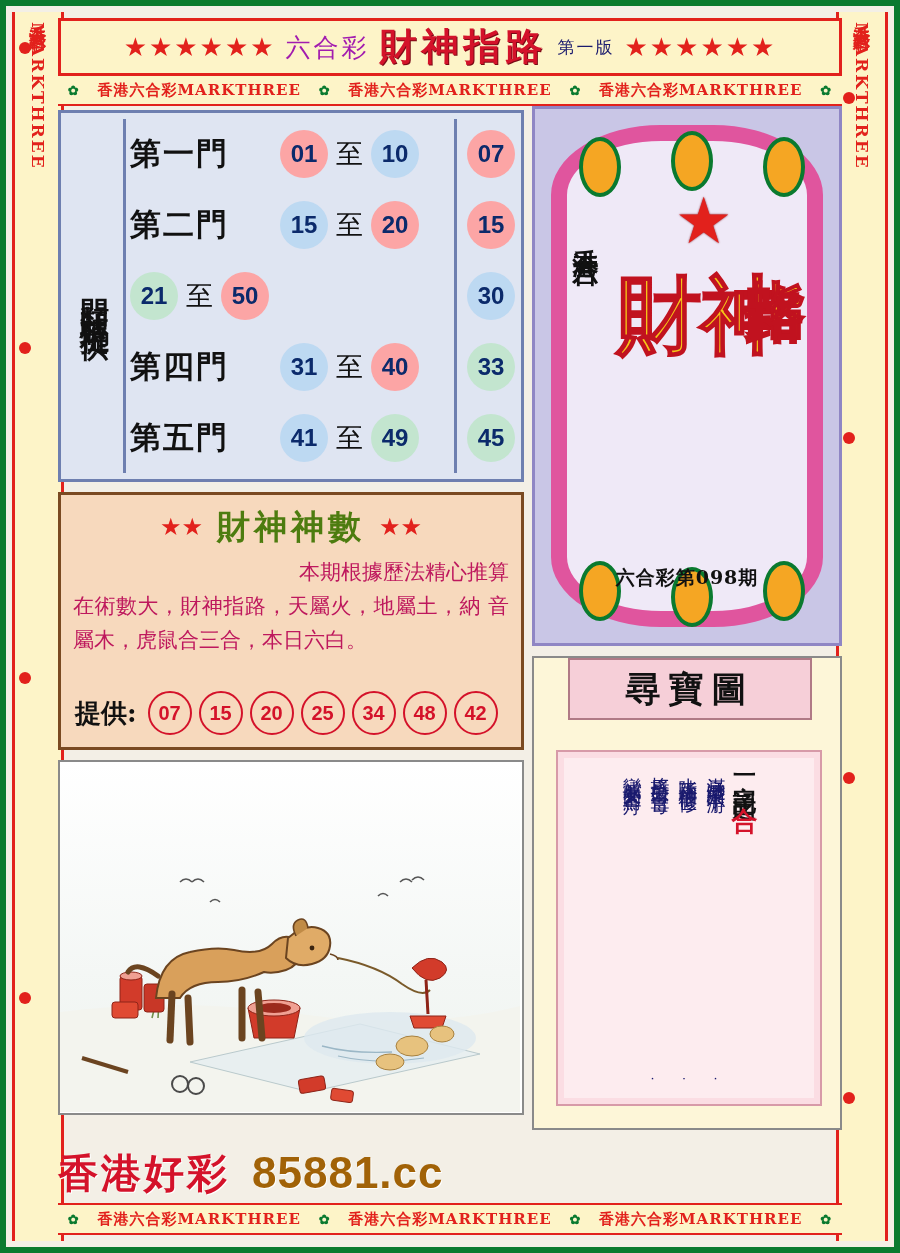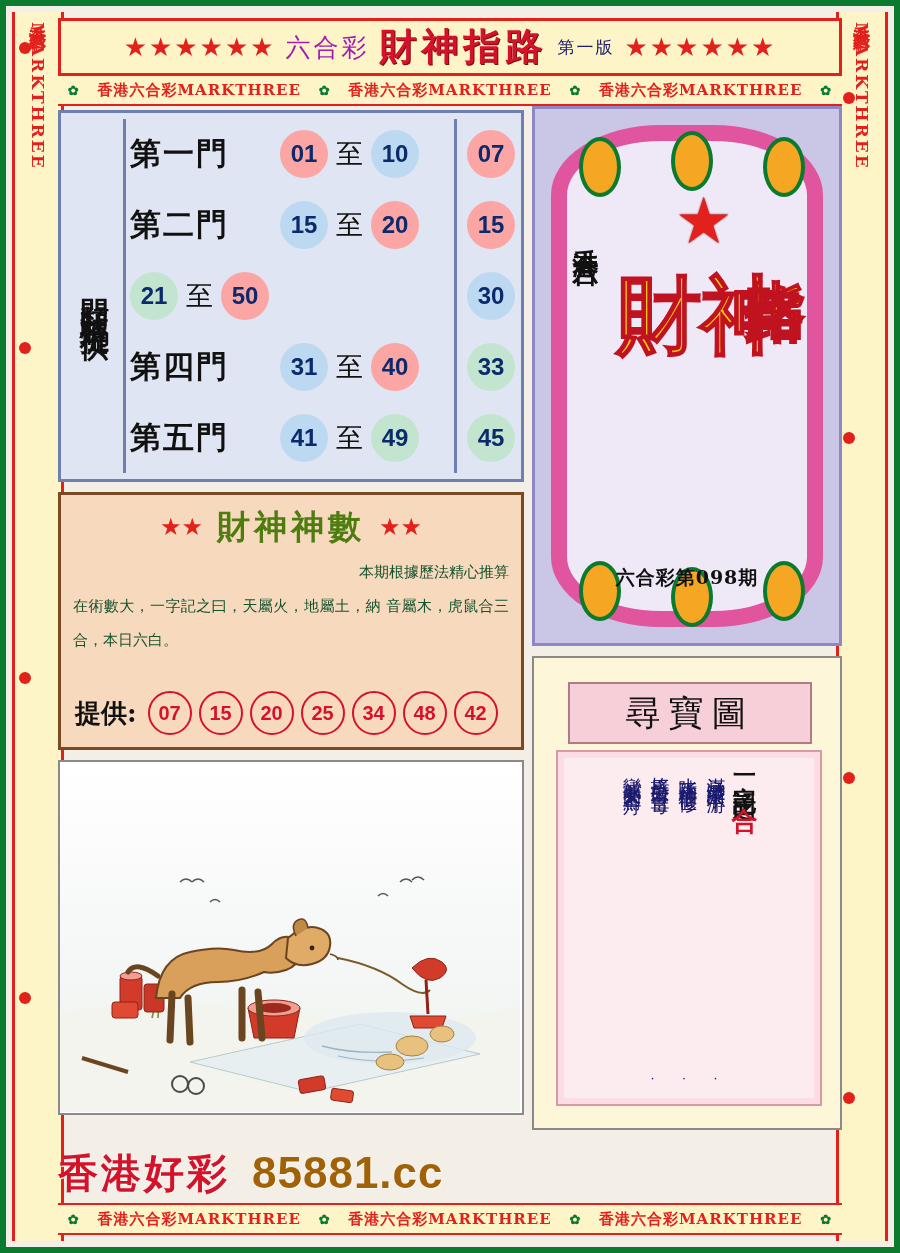--- a/index.html
+++ b/index.html
@@ -120,21 +120,21 @@
     position:relative;
   }
   .shen-head{display:flex;align-items:center;justify-content:center;gap:14px;height:48px;}
   .shen-head .st{color:#e2211c;font-size:24px;}
   .shen-title{
     font-size:33px;font-weight:bold;color:#4d7c0f;
     font-family:"DejaVu Serif","Liberation Serif",serif;letter-spacing:4px;
   }
   .shen-text{
     margin-top:4px;
-    font-size:15px;line-height:34px;color:#14532d;
+    font-size:21px;line-height:34px;color:#be185d;
     font-family:"DejaVu Serif","Liberation Serif",serif;
     text-align:justify;
   }
   .shen-text .indent{display:block;text-align:right;}
   .shen-provide{
     position:absolute;left:14px;bottom:12px;right:14px;
     display:flex;align-items:center;gap:7px;
   }
   .shen-provide .lbl{
     font-size:26px;font-weight:bold;color:#111;
@@ -208,24 +208,24 @@
   }
   
   .tm-box{
     margin-top:10px;
     height:474px;box-sizing:border-box;
     background:#fdf6d8;
     border:2px solid #8a8a8a;
     position:relative;overflow:hidden;
   }
   .tm-title{
-    position:absolute;left:34px;top:24px;width:240px;height:58px;
+    position:absolute;left:34px;top:0;width:240px;height:58px;
     background:#f6cfd8;border:2px solid #b07a86;
     display:flex;align-items:center;justify-content:center;
-    font-size:35px;font-weight:normal;color:#111;
+    font-size:35px;font-weight:bold;color:#111;
     font-family:"DejaVu Serif","Liberation Serif",serif;letter-spacing:8px;
   }
   .scroll{
     position:absolute;left:22px;top:92px;width:262px;height:352px;
     background:#fdecef;border:2px solid #d79aa8;
     box-shadow:inset 0 0 0 6px #fbdde3;
   }
   .scroll-inner{
     position:absolute;left:10px;top:10px;right:10px;bottom:34px;
     display:flex;flex-direction:row-reverse;justify-content:center;gap:2px;
@@ -357,21 +357,21 @@
       </div>
 
       <div class="shen-box">
         <div class="shen-head">
           <span class="st">★★</span>
           <span class="shen-title">財神神數</span>
           <span class="st">★★</span>
         </div>
         <div class="shen-text">
           <span class="indent">本期根據歷法精心推算</span>
-          <span>在術數大，一字記之曰，天屬火，地屬土，納</span>
+          <span>在術數大，財神指路，天屬火，地屬土，納</span>
           <span>音屬木，虎鼠合三合，本日六白。</span>
         </div>
         <div class="shen-provide">
           <span class="lbl">提供:</span>
           <span class="circ">07</span>
           <span class="circ">15</span>
           <span class="circ">20</span>
           <span class="circ">25</span>
           <span class="circ">34</span>
           <span class="circ">48</span>

